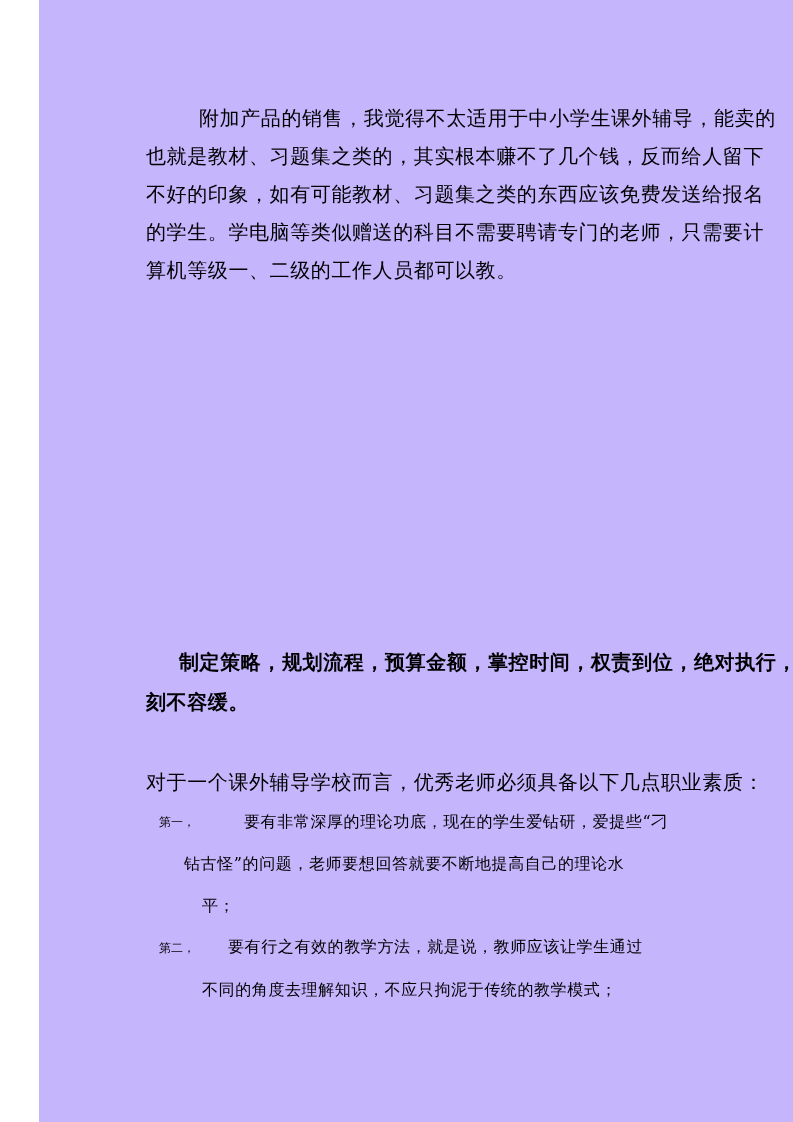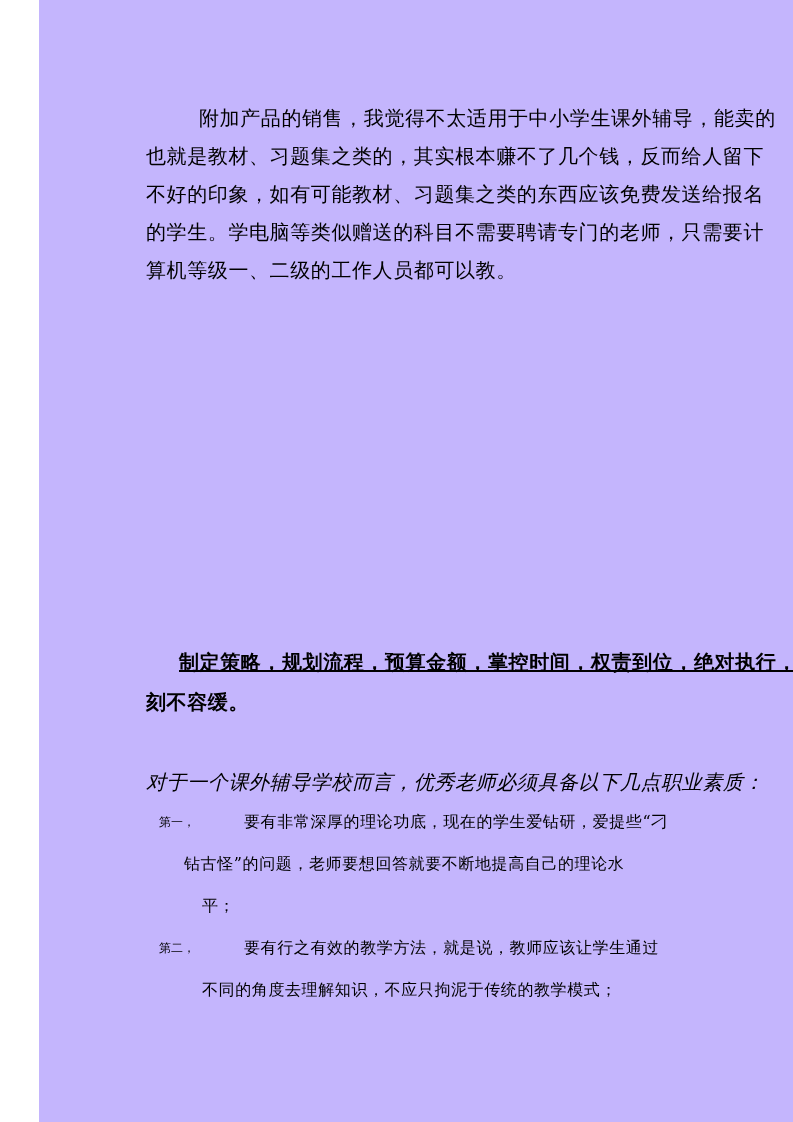--- a/index.html
+++ b/index.html
@@ -58,32 +58,32 @@
 
   <div>
     <div class="line" style="top:106px; left:160px;">附加产品的销售，我觉得不太适用于中小学生课外辅导，能卖的</div>
     <div class="line" style="top:144px;">也就是教材、习题集之类的，其实根本赚不了几个钱，反而给人留下</div>
     <div class="line" style="top:182px;">不好的印象，如有可能教材、习题集之类的东西应该免费发送给报名</div>
     <div class="line" style="top:220px;">的学生。学电脑等类似赠送的科目不需要聘请专门的老师，只需要计</div>
     <div class="line" style="top:258px;">算机等级一、二级的工作人员都可以教。</div>
   </div>
 
   <div>
-    <div class="line bold" style="top:650px; left:140px;text-decoration:underline;">制定策略，规划流程，预算金额，掌控时间，权责到位，绝对执行，</div>
+    <div class="line bold" style="top:650px; left:140px;">制定策略，规划流程，预算金额，掌控时间，权责到位，绝对执行，</div>
     <div class="line bold" style="top:690px;">刻不容缓。</div>
   </div>
 
-  <div class="line" style="top:770px;font-style:italic;">对于一个课外辅导学校而言，优秀老师必须具备以下几点职业素质：</div>
+  <div class="line" style="top:770px;">对于一个课外辅导学校而言，优秀老师必须具备以下几点职业素质：</div>
 
   <div>
     <span class="label" style="top:810px;">第一，</span>
     <span class="item-text" style="top:810px; left:205px;">要有非常深厚的理论功底，现在的学生爱钻研，爱提些“刁</span>
     <span class="item-text" style="top:852px; left:145px;">钻古怪”的问题，老师要想回答就要不断地提高自己的理论水</span>
     <span class="item-text" style="top:894px; left:163px;">平；</span>
   </div>
 
   <div>
     <span class="label" style="top:936px;">第二，</span>
-    <span class="item-text" style="top:936px; left:205px;">要有行之有效的教学方法，就是说，教师应该让学生通过</span>
+    <span class="item-text" style="top:936px; left:189px;font-family:Liberation Mono, monospace;">要有行之有效的教学方法，就是说，教师应该让学生通过</span>
     <span class="item-text" style="top:978px; left:163px;">不同的角度去理解知识，不应只拘泥于传统的教学模式；</span>
   </div>
 
 </div>
 
 </body></html>

